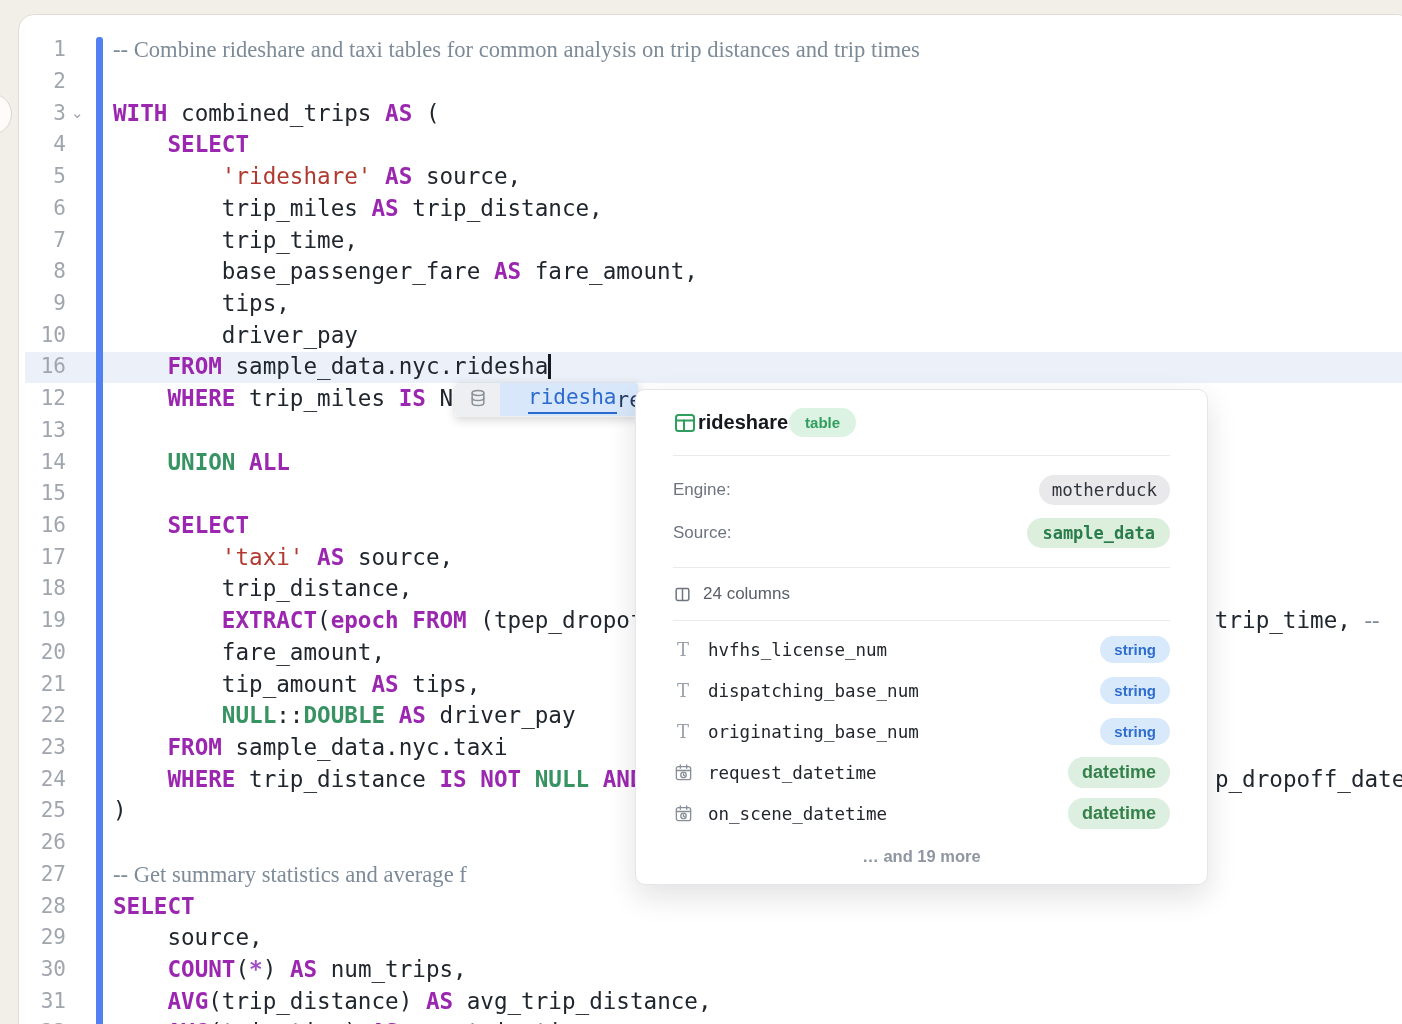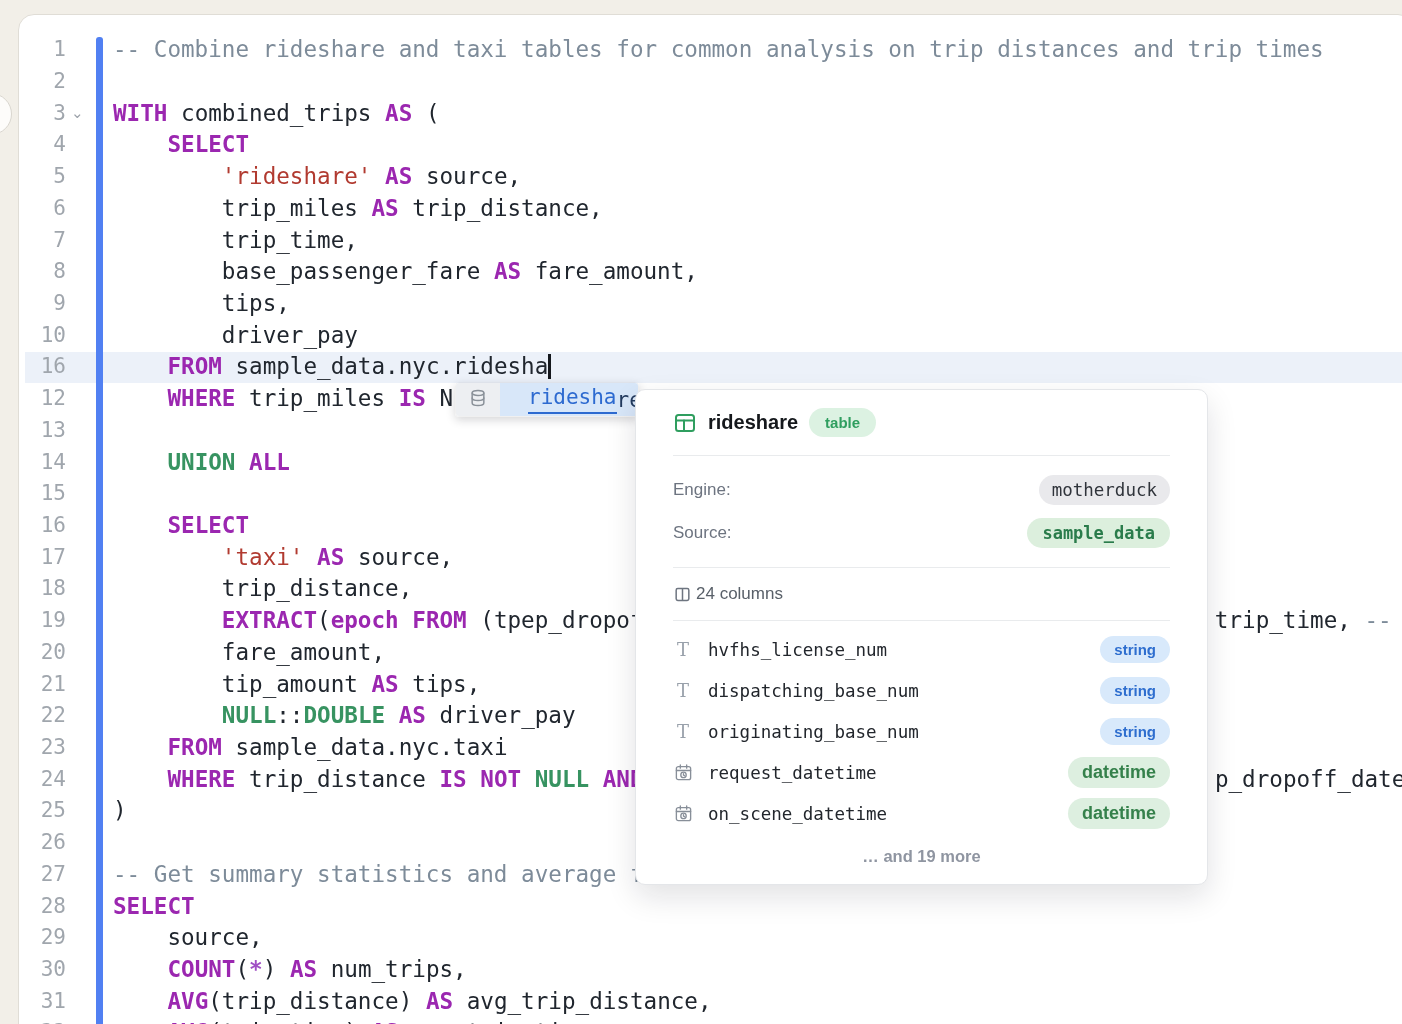--- a/index.html
+++ b/index.html
@@ -32,21 +32,21 @@
   }
   .gutter-bar {
     position:absolute; left:77px; top:22px; bottom:-6px; width:7px;
     background:#5180f2; border-radius:3px 3px 0 0; z-index:2;
   }
   .code-area {
     position:absolute; left:94px; top:19.2px; right:0; z-index:3;
     font-family:"DejaVu Sans Mono", monospace; font-size:22.6px; color:#20262e;
   }
   .code-line { height:31.73px; line-height:31.73px; white-space:pre; }
-  .tk-c { color:#7d8b99; }
+  .tk-c { color:#7d8b99;font-family:Liberation Serif, serif; }
   .tk-k { color:#9b27b0; font-weight:bold; }
   .tk-s { color:#b13a30; }
   .tk-t { color:#379361; font-weight:bold; }
   .tk-o { color:#a04fc4; font-weight:bold; }
   .caret {
     display:inline-block; width:2.5px; height:25px; background:#15181d;
     vertical-align:-5px;
   }
 
   
@@ -63,34 +63,34 @@
   }
   .ac-match { color:#2d6ad0; border-bottom:2px solid #2d6ad0; padding-bottom:3px; }
   .ac-rest  { color:#223a5e; }
 
   
   .table-popup {
     position:absolute; left:635px; top:389px; width:573px; z-index:9;
     background:#ffffff; border:1px solid #e4e6e9; border-radius:10px;
     box-shadow:0 12px 30px rgba(15,20,30,.12); padding:0 37px;
   }
-  .tp-header { height:66px; display:flex; align-items:center; gap:11px;
+  .tp-header { height:66px; display:flex; align-items:center; gap:1px;
     border-bottom:1px solid #e9ebed; }
   .tp-title { font-size:20px; font-weight:bold; color:#15181c; }
   .pill { border-radius:999px; display:inline-block; }
   .tp-badge { background:#dcf2e2; color:#2f9e5f; font-weight:bold; font-size:15px;
     padding:6px 16px; }
   .tp-props { padding:12px 0 13px; border-bottom:1px solid #e9ebed; }
   .tp-prop-row { height:43px; display:flex; align-items:center; justify-content:space-between; }
   .tp-prop-label { font-size:17px; color:#6d7480; }
   .pill-green { background:#dcefdd; color:#2a7c4b; font-weight:bold;
     font-family:"DejaVu Sans Mono", monospace; font-size:17px; padding:5px 15px; }
   .pill-gray { background:#e9e9ec; color:#30343b;
     font-family:"DejaVu Sans Mono", monospace; font-size:17.5px; padding:5px 13px; }
-  .tp-colcount { height:53px; display:flex; align-items:center; gap:4px;
+  .tp-colcount { height:53px; display:flex; align-items:center; gap:11px;
     border-bottom:1px solid #e9ebed; color:#596069; font-size:17px; }
   .tp-cols { padding-top:8px; }
   .tp-col-row { height:41px; display:flex; align-items:center; }
   .tp-col-icon { width:20px; display:flex; justify-content:center; margin-right:15px; }
   .t-glyph { font-family:"DejaVu Serif", serif; color:#99a1ab; font-size:18px; line-height:18px; }
   .tp-col-name { font-family:"DejaVu Sans Mono", monospace; font-size:17.5px; color:#22262c; flex:1; }
   .pill-type-string { background:#d8e9fb; color:#2e6ecf; font-weight:bold; font-size:15px; padding:5px 14px; }
   .pill-type-datetime { background:#ddefe0; color:#35814b; font-weight:bold; font-size:18px; padding:5px 14px; }
   .tp-more { height:50px; display:flex; align-items:center; justify-content:center;
     color:#8f95a1; font-size:16.5px; padding-bottom:6px;font-weight:bold; }

